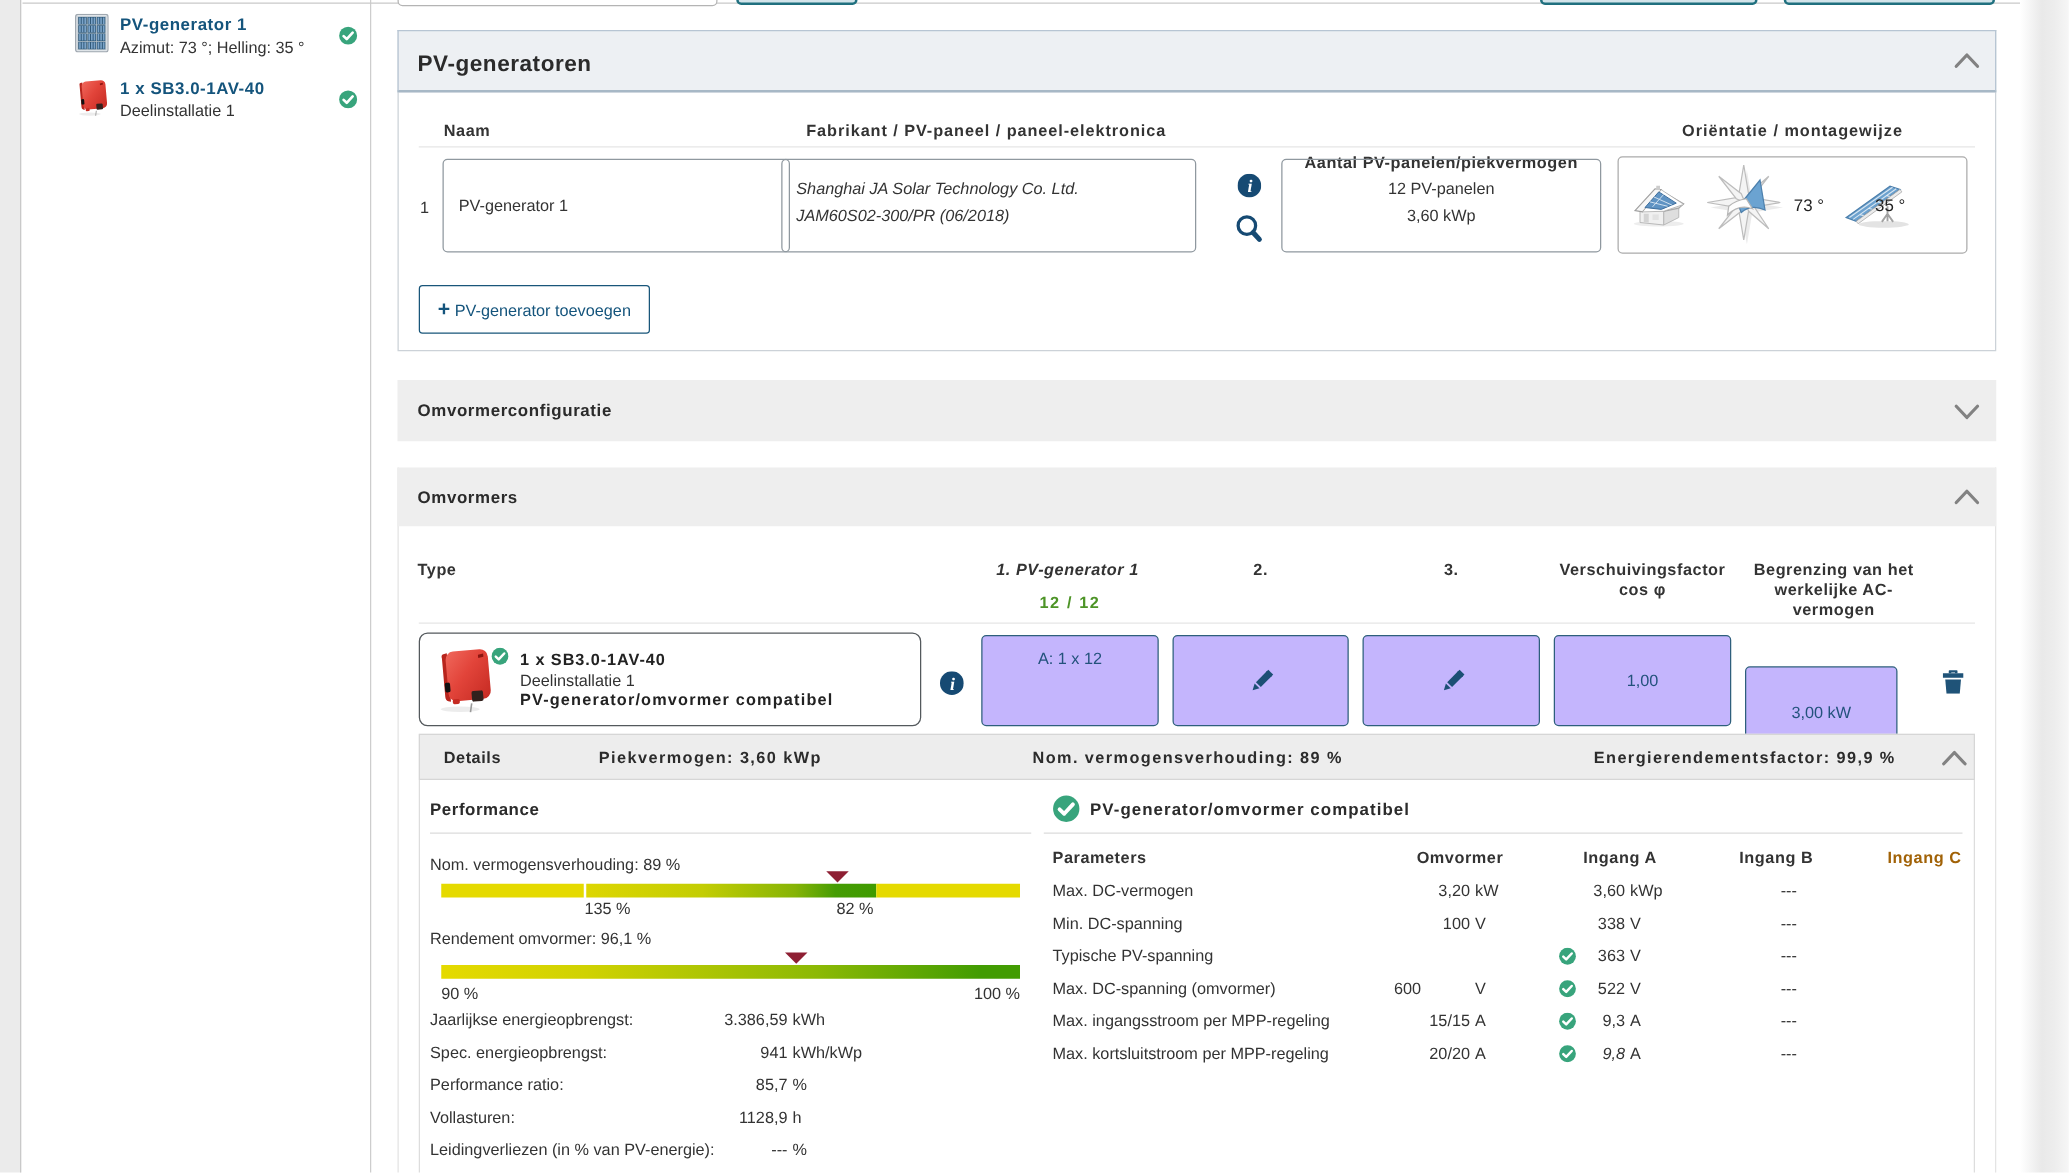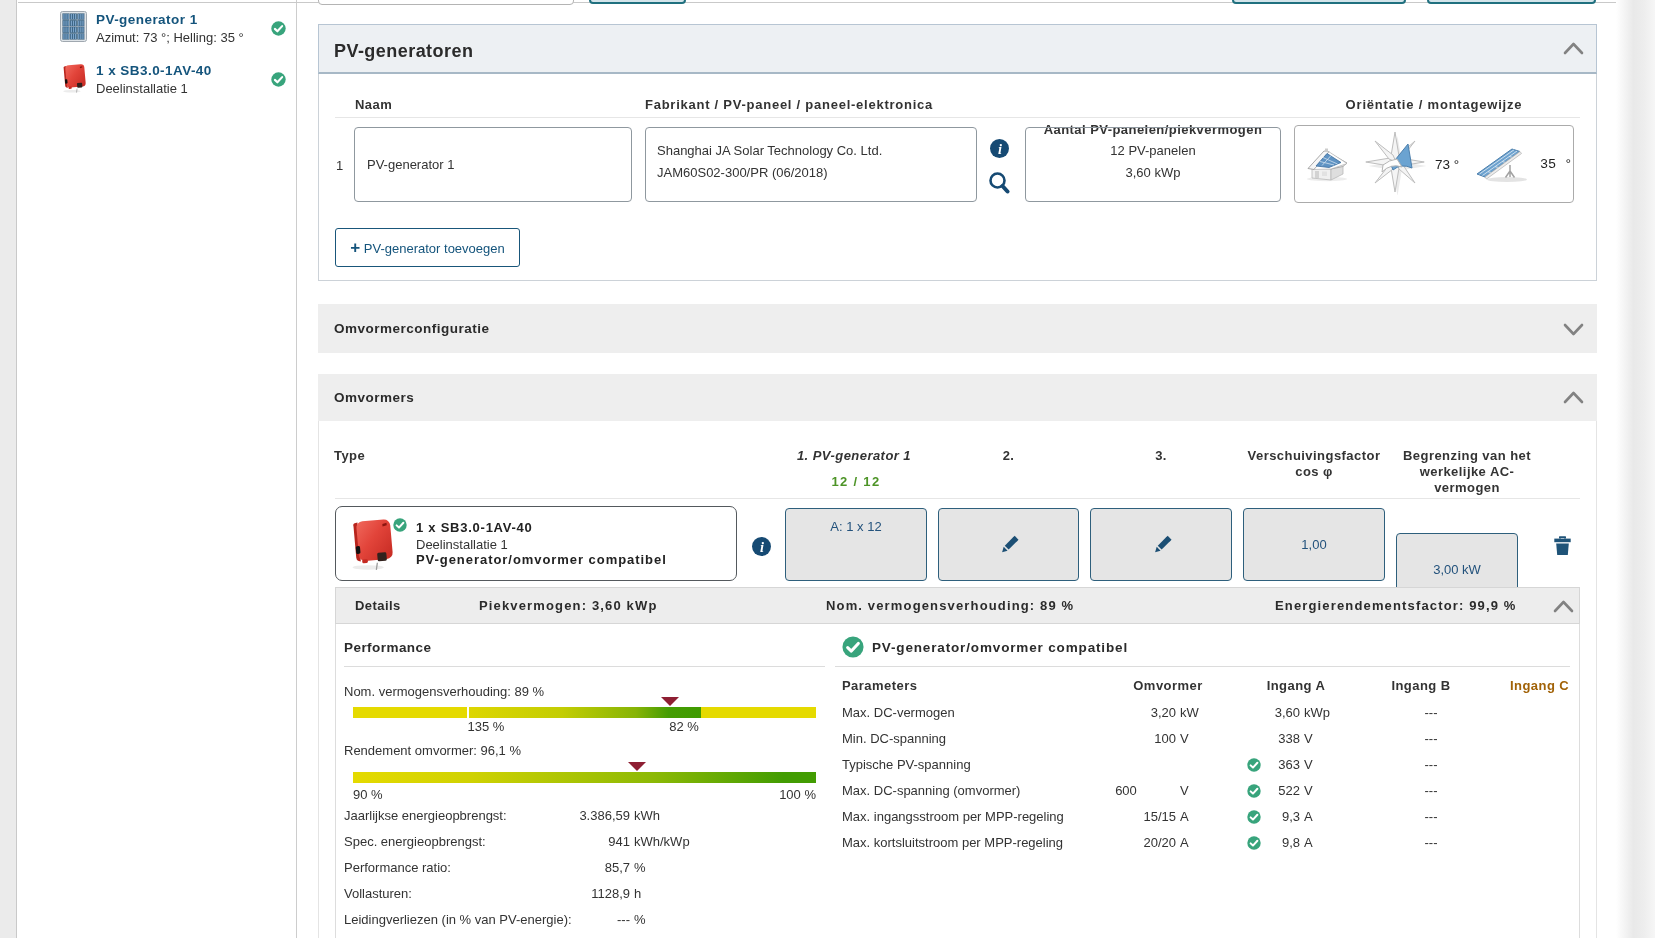--- a/index.html
+++ b/index.html
@@ -4,21 +4,21 @@
 <style>
 * { margin:0; padding:0; box-sizing:border-box; }
 html,body { width:1655px; height:938px; overflow:hidden; background:#fff;
   font-family:"Liberation Sans", sans-serif; font-size:13px; color:#333; }
 .abs { position:absolute; }
 .b { font-weight:bold; letter-spacing:0.45px; }
 .navy { color:#14547c; }
 .panelhdr { background:#eeeeee; font-weight:bold; color:#2b2b2b; font-size:13.5px; letter-spacing:0.5px; }
 .ctr { text-align:center; }
 input.box { border:1px solid #8f989f; border-radius:4px; font:13px "Liberation Sans",sans-serif; color:#333; padding-left:12px; }
-.cellbox { border:1px solid #2e5f7c; border-radius:4px; background:#e5e5e5; }
+.cellbox { border:1px solid #2e5f7c; border-radius:4px; background:#c4b5fd; }
 </style>
 </head>
 <body>
 
 <div class="abs" style="left:0;top:0;width:17px;height:938px;background:#ebebeb;border-right:1px solid #c9c9c9;"></div>
 
 <div class="abs" style="left:18px;top:0;width:279px;height:938px;background:#fff;border-right:1px solid #cdcdcd;"></div>
 
 <div class="abs" style="left:18px;top:2px;width:1598px;height:1px;background:#c9c9c9;"></div>
 
@@ -121,21 +121,21 @@
     </svg></div>
 
 <div class="abs b" style="left:355px;top:97px;">Naam</div>
 <div class="abs b" style="left:645px;top:97px;letter-spacing:0.75px;">Fabrikant / PV-paneel / paneel-elektronica</div>
 <div class="abs b ctr" style="left:1025px;top:97px;width:256px;margin-top:25px;">Aantal PV-panelen/piekvermogen</div>
 <div class="abs b ctr" style="left:1294px;top:97px;width:280px;letter-spacing:0.8px;">Oriëntatie / montagewijze</div>
 <div class="abs" style="left:335px;top:117px;width:1245px;height:1px;background:#e6e6e6;"></div>
 
 <div class="abs" style="left:336px;top:158px;">1</div>
 <input class="box abs" style="left: 354px; top: 127px; width: 278px; height: 75px;" value="PV-generator 1">
-<div class="abs" style="left:645px;top:127px;width:332px;height:75px;border:1px solid #8f989f;border-radius:4px;padding:12px 0 17px 11px;line-height:22px;">Shanghai JA Solar Technology Co. Ltd.<br>JAM60S02-300/PR (06/2018)</div>
+<div class="abs" style="left:625px;top:127px;width:332px;height:75px;border:1px solid #8f989f;border-radius:4px;padding:12px 0 17px 11px;line-height:22px;font-style:italic;">Shanghai JA Solar Technology Co. Ltd.<br>JAM60S02-300/PR (06/2018)</div>
 <div id="infoic1" class="abs" style="left:990px;top:139px;"><svg width="19" height="19" viewBox="0 0 20 20">
       <circle cx="10" cy="10" r="10" fill="#164a73"></circle>
       <text x="10.5" y="15.5" text-anchor="middle" font-family="Liberation Serif" font-style="italic" font-weight="bold" font-size="15" fill="#fff">i</text>
     </svg></div>
 <div id="magnif" class="abs" style="left:988px;top:171px;"><svg width="22" height="23" viewBox="0 0 22 23">
       <circle cx="9.5" cy="9.5" r="7" fill="none" stroke="#164a73" stroke-width="2.6"></circle>
       <line x1="14.5" y1="15" x2="19.5" y2="20.5" stroke="#164a73" stroke-width="4" stroke-linecap="round"></line>
     </svg></div>
 <div class="abs ctr" style="left:1025px;top:127px;width:256px;height:75px;border:1px solid #8f989f;border-radius:4px;padding-top:12px;line-height:22px;">12 PV-panelen<br>3,60 kWp</div>
 <div class="abs" style="left:1294px;top:125px;width:280px;height:78px;border:1px solid #ababab;border-radius:4px;"></div>
@@ -173,21 +173,21 @@
       <path d="M17 41 Q26 32 37 36 L32 28 Q24 29 18 34 Z" fill="#fdfdfd" stroke="#b5b5b5" stroke-width="1"></path>
     </svg></div>
 <div class="abs" style="left:1435px;top:157px;font-size:13.5px;color:#222;">73 °</div>
 <div id="tiltic" class="abs" style="left:1475px;top:143px;"><svg width="54" height="40" viewBox="0 0 54 40">
       <ellipse cx="32" cy="36.5" rx="20" ry="2.6" fill="#e3e3e3"></ellipse>
       <path d="M2 31 L37 6 L45 8.5 L10 34 Z" fill="#6da2cf" stroke="#4d80ad" stroke-width="1"></path>
       <path d="M4.5 31 L39 6.8 M7.5 32.5 L42 8 M13 28.7 L18.5 30.2 M20 23.6 L25.5 25.2 M27 18.5 L32.5 20 M34 13.4 L39.5 15" stroke="#d8e6f2" stroke-width="0.9" fill="none"></path>
       <path d="M10 34 L45 8.5 L46.5 10.5 L11.5 36 Z" fill="#ececec" stroke="#b0b0b0" stroke-width="0.7"></path>
       <path d="M35 22 L35 34 M35 28 L30.5 34.5 M35 28 L39.5 34.5" stroke="#a2a2a2" stroke-width="1.5" fill="none"></path>
     </svg></div>
-<div class="abs" style="left:1540px;top:157px;font-size:13.5px;color:#222;font-family:Liberation Mono, monospace;">35 °</div>
+<div class="abs" style="left:1500px;top:157px;font-size:13.5px;color:#222;">35 °</div>
 
 <div class="abs" style="left:335px;top:228px;width:185px;height:39px;border:1px solid #19567a;border-radius:3px;background:#fff;color:#14547c;line-height:37px;text-align:center;"><span style="font-size:17px;font-weight:bold;">+</span> PV-generator toevoegen</div>
 
 <div class="abs panelhdr" style="left:318px;top:304px;width:1279px;height:49px;line-height:49px;padding-left:16px;">Omvormerconfiguratie</div>
 <div id="chevdn2" class="abs" style="left:1563px;top:321px;"><svg width="21" height="18" viewBox="0 0 21 18">
       <path d="M2 4 L10.5 13 L19 4" stroke="#828282" stroke-width="2.6" fill="none" stroke-linecap="round" stroke-linejoin="round"></path>
     </svg></div>
 
 <div class="abs" style="left:318px;top:374px;width:1279px;height:564px;background:#fff;border-left:1px solid #e4e4e4;border-right:1px solid #e4e4e4;"></div>
 <div class="abs panelhdr" style="left:318px;top:374px;width:1279px;height:47px;line-height:47px;padding-left:16px;">Omvormers</div>
@@ -364,16 +364,16 @@
     <div class="abs" style="left:1200px;top:809px;width:100px;text-align:right;">9,3</div>
     <div class="abs" style="left:1304px;top:809px;">A</div>
     <div class="abs ctr" style="left:1381px;top:809px;width:100px;">---</div>
     <div class="abs" style="left:842px;top:835px;">Max. kortsluitstroom per MPP-regeling</div>
     <div class="abs" style="left:1076px;top:835px;width:100px;text-align:right;">20/20</div>
     <div class="abs" style="left:1180px;top:835px;">A</div>
     <div class="abs" style="left:1247px;top:836px;"><svg width="14" height="14" viewBox="0 0 24 24">
         <circle cx="12" cy="12" r="11.5" fill="#38a47c"></circle>
         <path d="M6.2 12.6 L10.2 16.4 L17.8 8.2" stroke="#fff" stroke-width="3.4" fill="none" stroke-linecap="round" stroke-linejoin="round"></path>
       </svg></div>
-    <div class="abs" style="left:1200px;top:835px;width:100px;text-align:right;">9,8</div>
+    <div class="abs" style="left:1200px;top:835px;width:100px;text-align:right;font-style:italic;">9,8</div>
     <div class="abs" style="left:1304px;top:835px;">A</div>
     <div class="abs ctr" style="left:1381px;top:835px;width:100px;">---</div>
   </div>
 
 </body></html>

